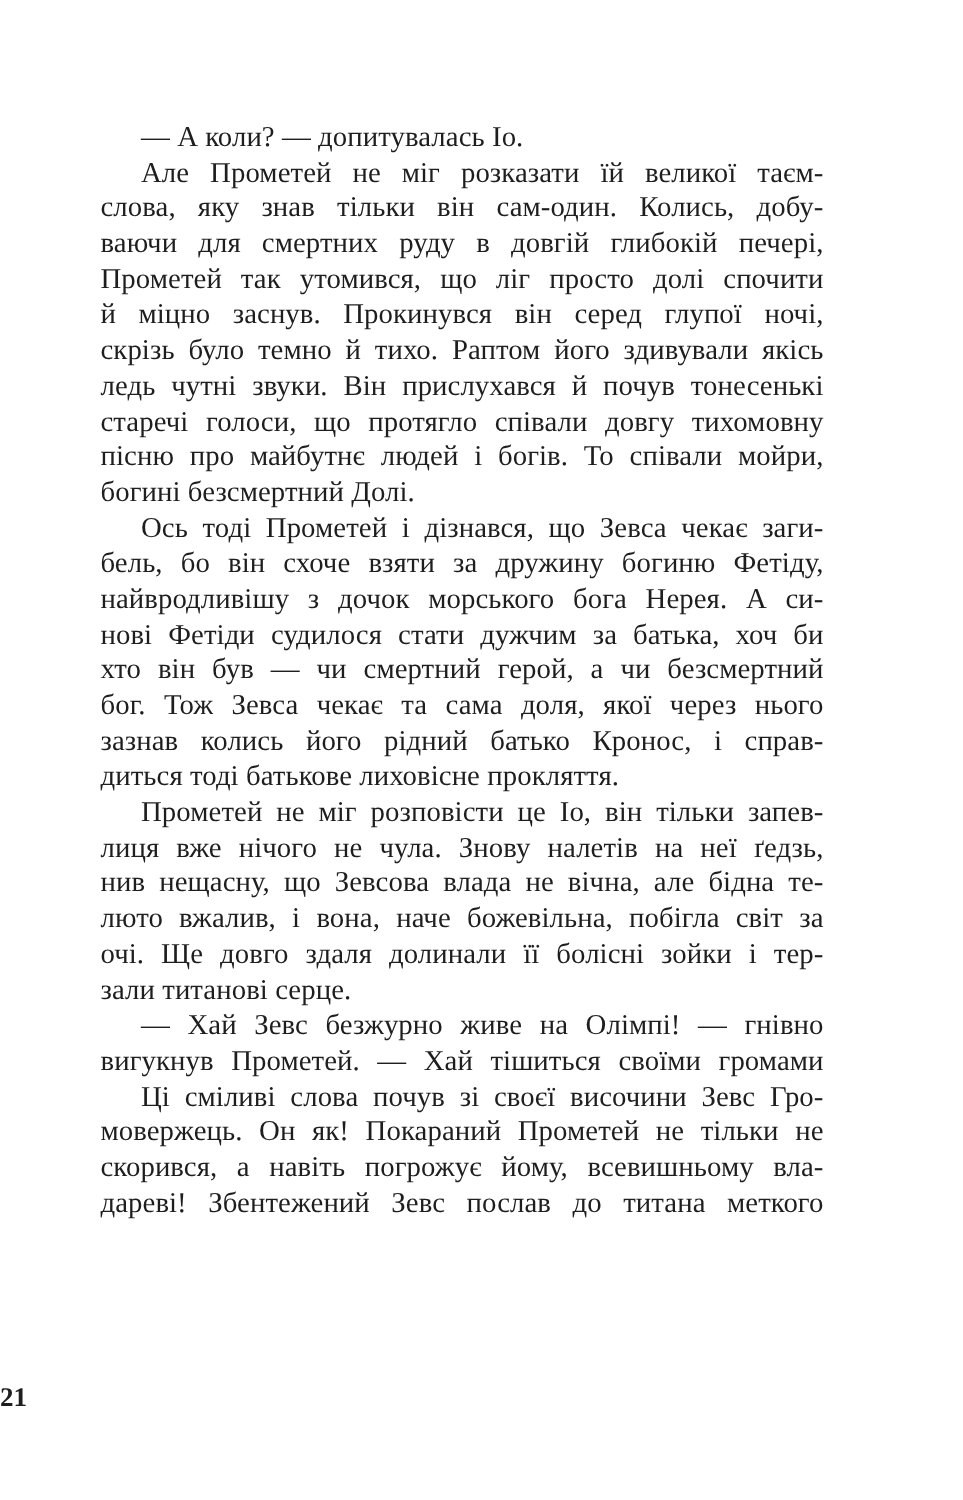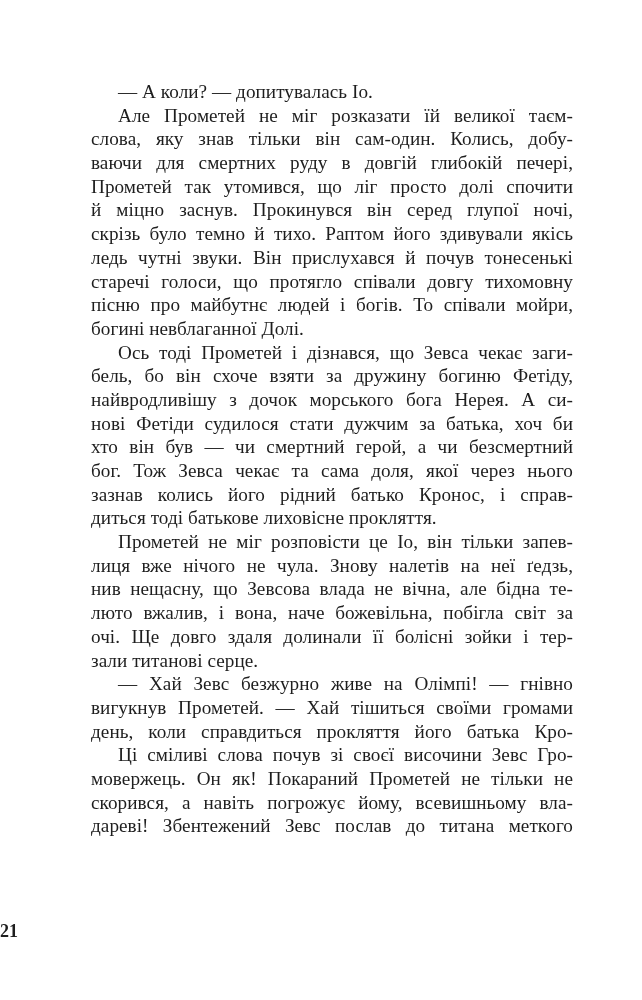--- a/index.html
+++ b/index.html
@@ -20,21 +20,20 @@
     left: 0; top: 0;
     width: 642px;
     height: 1000px;
     background: #ffffff;
   }
   .text-block {
     position: absolute;
     left: 67px;
     top: 80px;
     width: 482px;
-    margin-left: 24px;
   }
   .line {
     display: block;
     height: 23.7px;
     line-height: 23.7px;
     font-size: 19.2px;
     white-space: nowrap;
     text-align: justify;
     text-align-last: justify;
     letter-spacing: 0.05px;
@@ -66,38 +65,37 @@
     <span class="line indent last">— А коли? — допитувалась Іо.</span>
     <span class="line indent">Але Прометей не міг розказати їй великої таєм-</span>
     <span class="line">слова, яку знав тільки він сам-один. Колись, добу-</span>
     <span class="line">ваючи для смертних руду в довгій глибокій печері,</span>
     <span class="line">Прометей так утомився, що ліг просто долі спочити</span>
     <span class="line">й міцно заснув. Прокинувся він серед глупої ночі,</span>
     <span class="line">скрізь було темно й тихо. Раптом його здивували якісь</span>
     <span class="line">ледь чутні звуки. Він прислухався й почув тонесенькі</span>
     <span class="line">старечі голоси, що протягло співали довгу тихомовну</span>
     <span class="line">пісню про майбутнє людей і богів. То співали мойри,</span>
-    <span class="line last">богині невблаганної Долі.</span>
+    <span class="line last">богині безсмертний Долі.</span>
     <span class="line indent">Ось тоді Прометей і дізнався, що Зевса чекає заги-</span>
     <span class="line">бель, бо він схоче взяти за дружину богиню Фетіду,</span>
     <span class="line">найвродливішу з дочок морського бога Нерея. А си-</span>
     <span class="line">нові Фетіди судилося стати дужчим за батька, хоч би</span>
     <span class="line">хто він був — чи смертний герой, а чи безсмертний</span>
     <span class="line">бог. Тож Зевса чекає та сама доля, якої через нього</span>
     <span class="line">зазнав колись його рідний батько Кронос, і справ-</span>
     <span class="line last">диться тоді батькове лиховісне прокляття.</span>
     <span class="line indent">Прометей не міг розповісти це Іо, він тільки запев-</span>
     <span class="line">лиця вже нічого не чула. Знову налетів на неї ґедзь,</span>
     <span class="line">нив нещасну, що Зевсова влада не вічна, але бідна те-</span>
     <span class="line">люто вжалив, і вона, наче божевільна, побігла світ за</span>
     <span class="line">очі. Ще довго здаля долинали її болісні зойки і тер-</span>
     <span class="line last">зали титанові серце.</span>
     <span class="line indent">— Хай Зевс безжурно живе на Олімпі! — гнівно</span>
     <span class="line">вигукнув Прометей. — Хай тішиться своїми громами</span>
-    <span class="line">день, коли справдиться прокляття його батька Кро-</span>
     <span class="line indent">Ці сміливі слова почув зі своєї височини Зевс Гро-</span>
     <span class="line">мовержець. Он як! Покараний Прометей не тільки не</span>
     <span class="line">скорився, а навіть погрожує йому, всевишньому вла-</span>
     <span class="line">дареві! Збентежений Зевс послав до титана меткого</span>
   </div>
 
   <div class="page-number">21</div>
 </div>
 
 </body></html>

